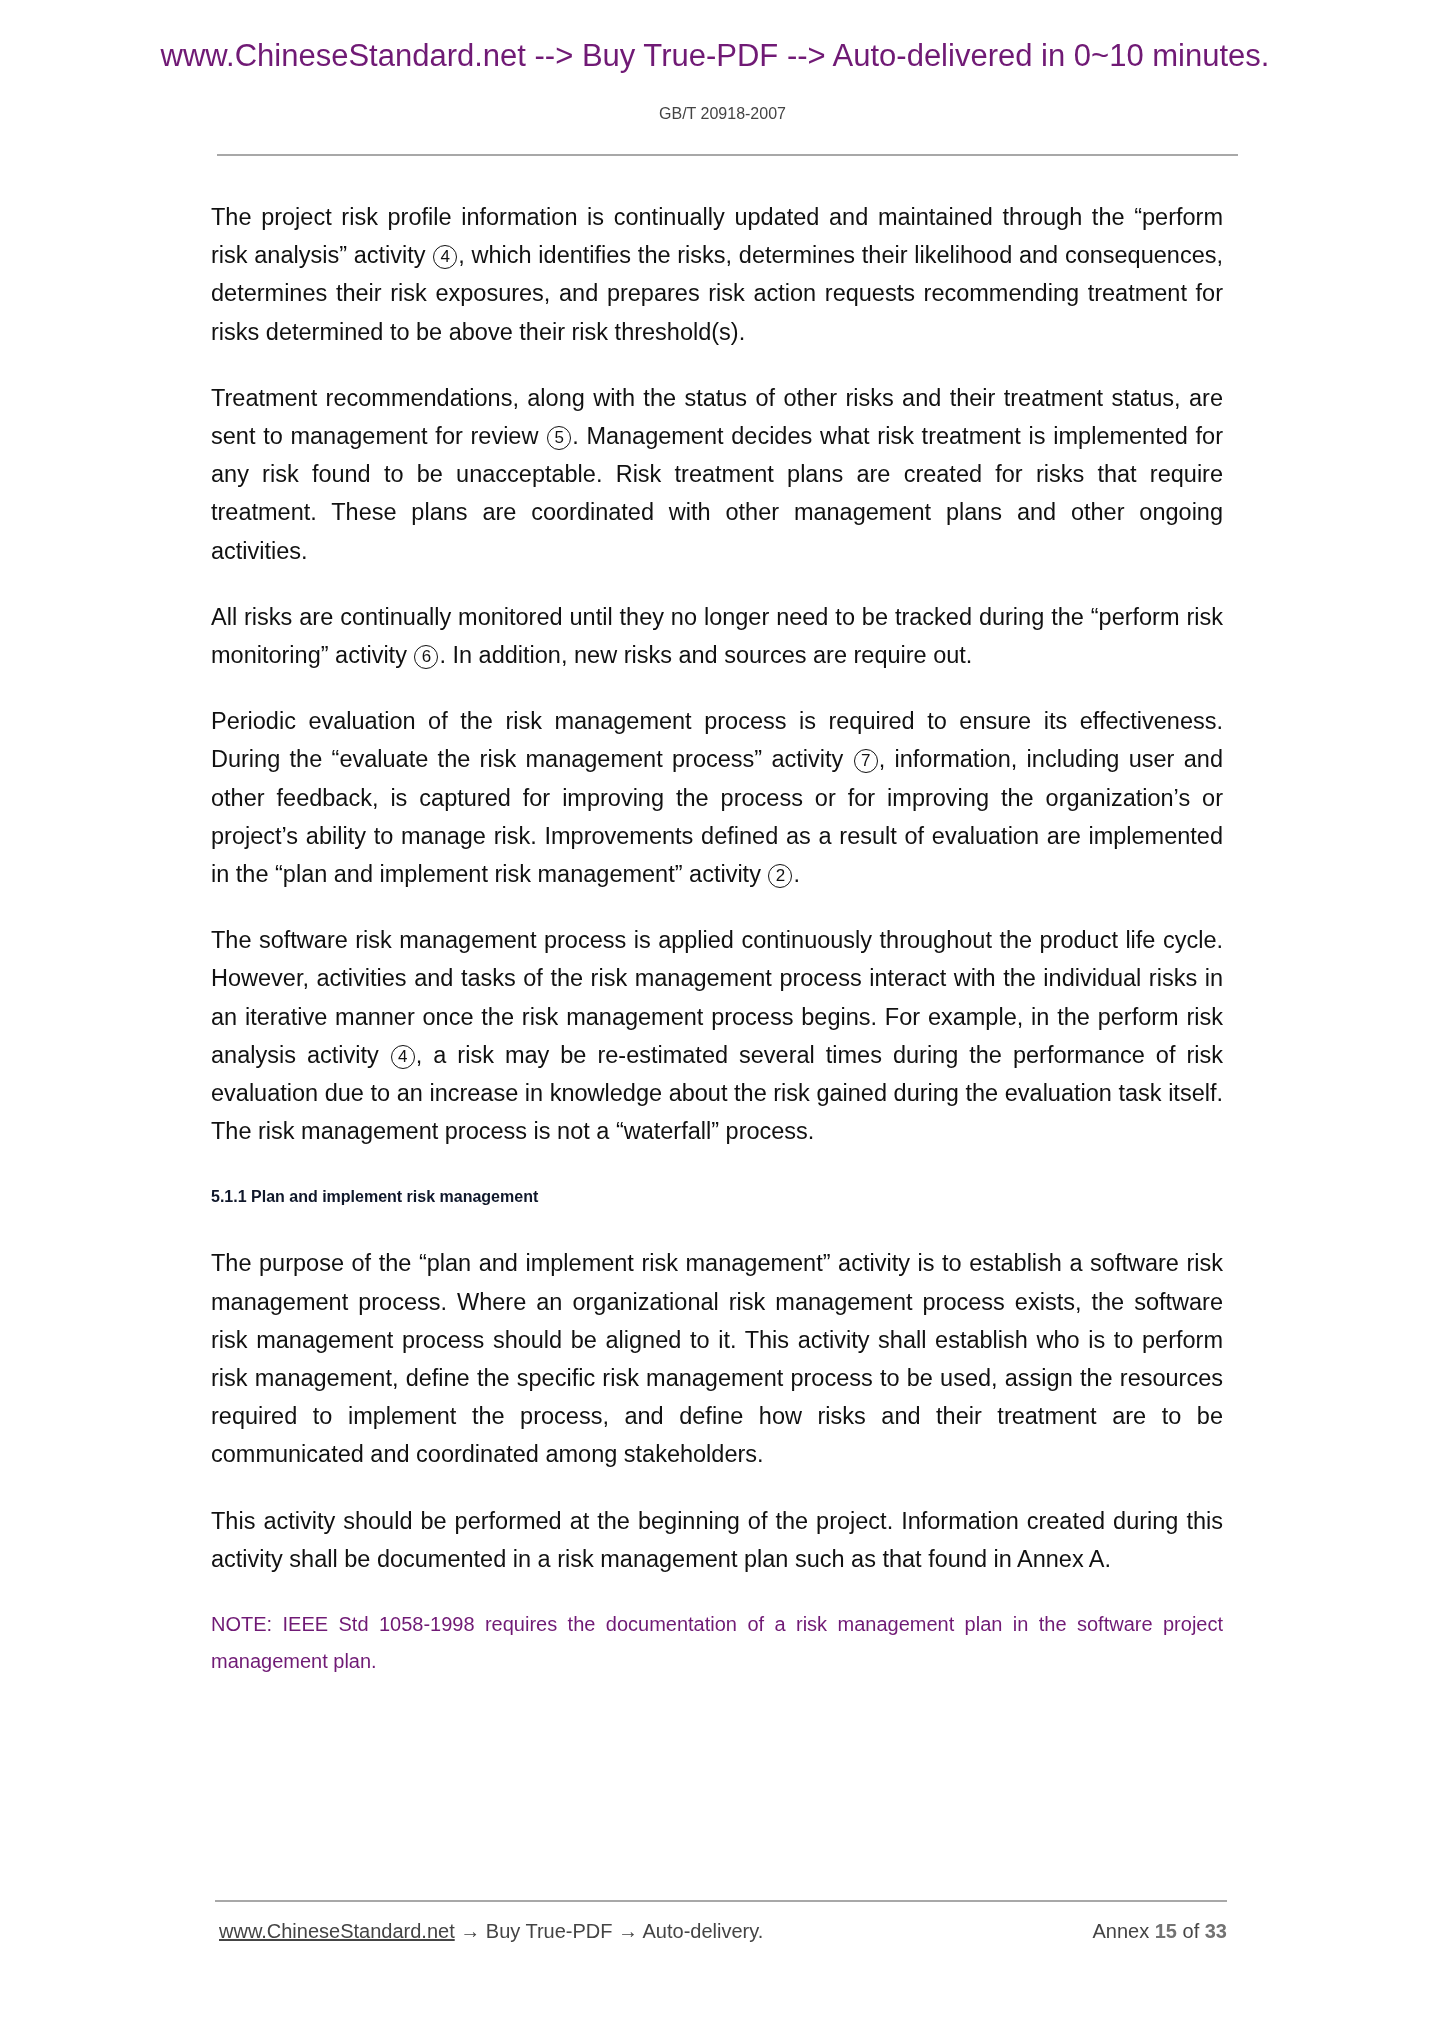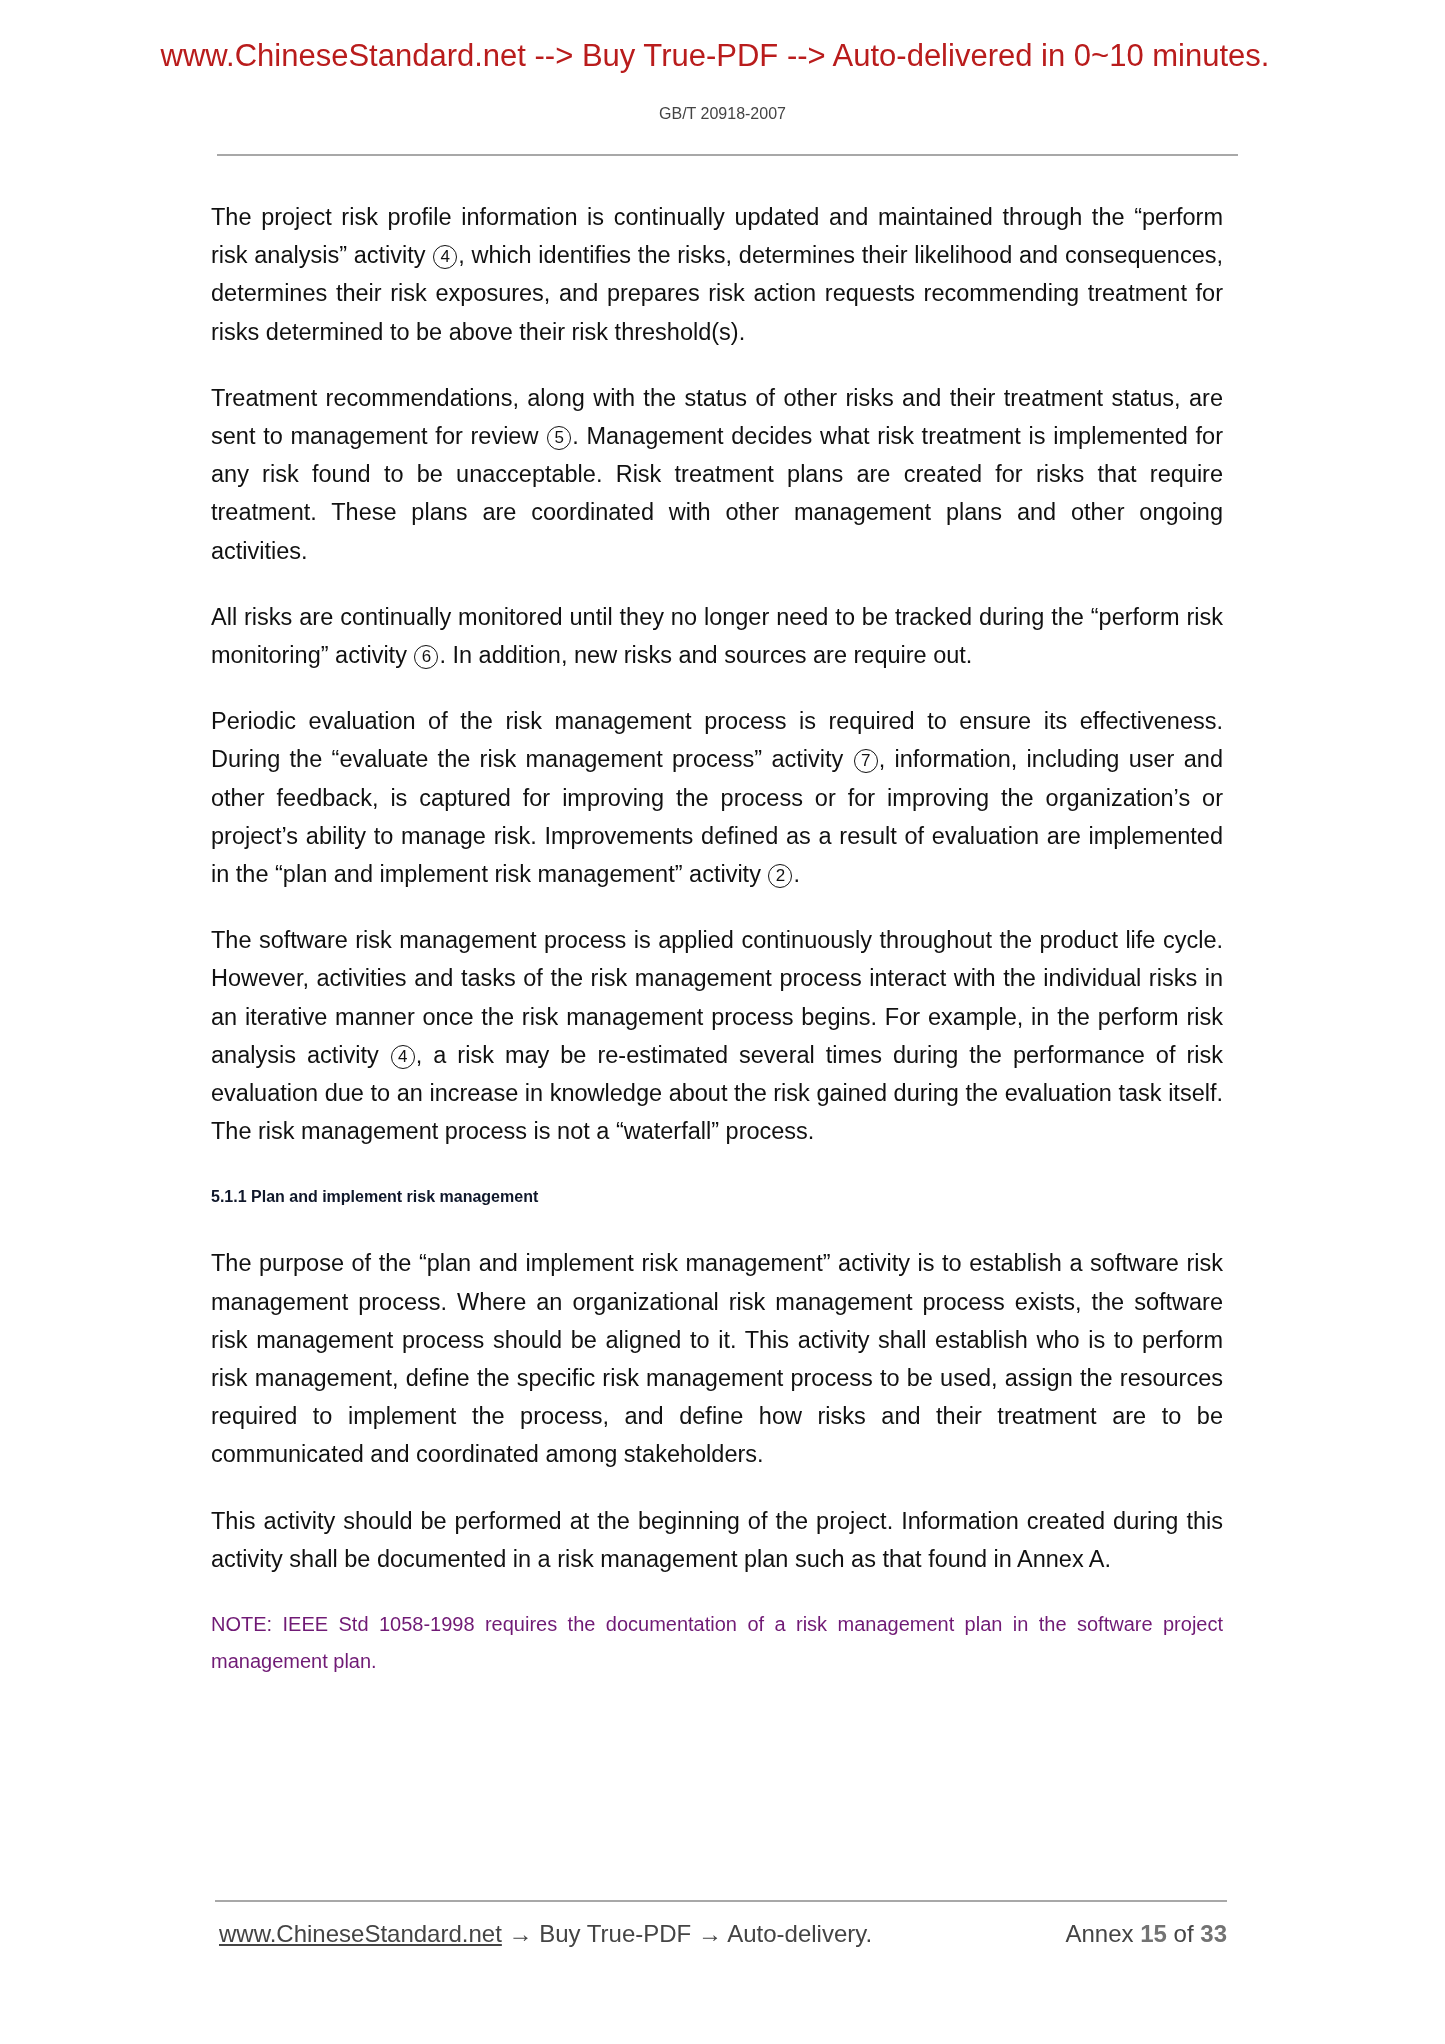--- a/index.html
+++ b/index.html
@@ -1,32 +1,32 @@
 <!DOCTYPE html>
 <html><head>
 <meta charset="utf-8">
 <style>
   html, body { margin: 0; padding: 0; background: #ffffff; }
   body { width: 1445px; height: 2044px; position: relative; overflow: hidden;
          font-family: "Liberation Sans", sans-serif; color: #111; }
   .top-banner { position: absolute; top: 38px; left: 0; width: 1430px; text-align: center;
-                font-size: 31px; color: #b91c1c; letter-spacing: 0; }
+                font-size: 31px; color: #701a75; letter-spacing: 0; }
   .doc-code { position: absolute; top: 105px; left: 0; width: 1445px; text-align: center;
               font-size: 16px; color: #444; }
   .header-rule { position: absolute; top: 154px; left: 217px; width: 1021px; height: 0;
                  border-top: 2px solid #a8a8a8; }
   .content { position: absolute; top: 198px; left: 211px; width: 1012px; }
   .para { font-size: 23.5px; line-height: 38.2px; text-align: justify; margin: 0 0 28px 0; color: #111; }
   .heading { font-size: 16px; font-weight: bold; margin: 0 0 28px 0; line-height: 38px; color: #0f172a; }
   .note { font-size: 20px; line-height: 37px; text-align: justify; margin: 0; color: #701a75; }
   .circ { display: inline-block; width: 22px; height: 22px; border: 1.5px solid #111; border-radius: 50%;
           font-size: 17px; line-height: 22px; text-align: center; vertical-align: 1px; margin: 0 1px; box-sizing: content-box; }
   .footer-rule { position: absolute; top: 1900px; left: 215px; width: 1012px; height: 0;
                  border-top: 2px solid #a8a8a8; }
-  .footer { position: absolute; top: 1920px; left: 219px; width: 1008px; font-size: 24px; color: #444;
+  .footer { position: absolute; top: 1920px; left: 219px; width: 1008px; font-size: 20px; color: #444;
             display: flex; justify-content: space-between; }
   .footer a { color: #444; text-decoration: underline; }
   .footer b { color: #737373; }
 </style>
 </head>
 <body>
 
 <div class="top-banner">www.ChineseStandard.net --&gt; Buy True-PDF --&gt; Auto-delivered in 0~10 minutes.</div>
 <div class="doc-code">GB/T 20918-2007</div>
 <div class="header-rule"></div>

